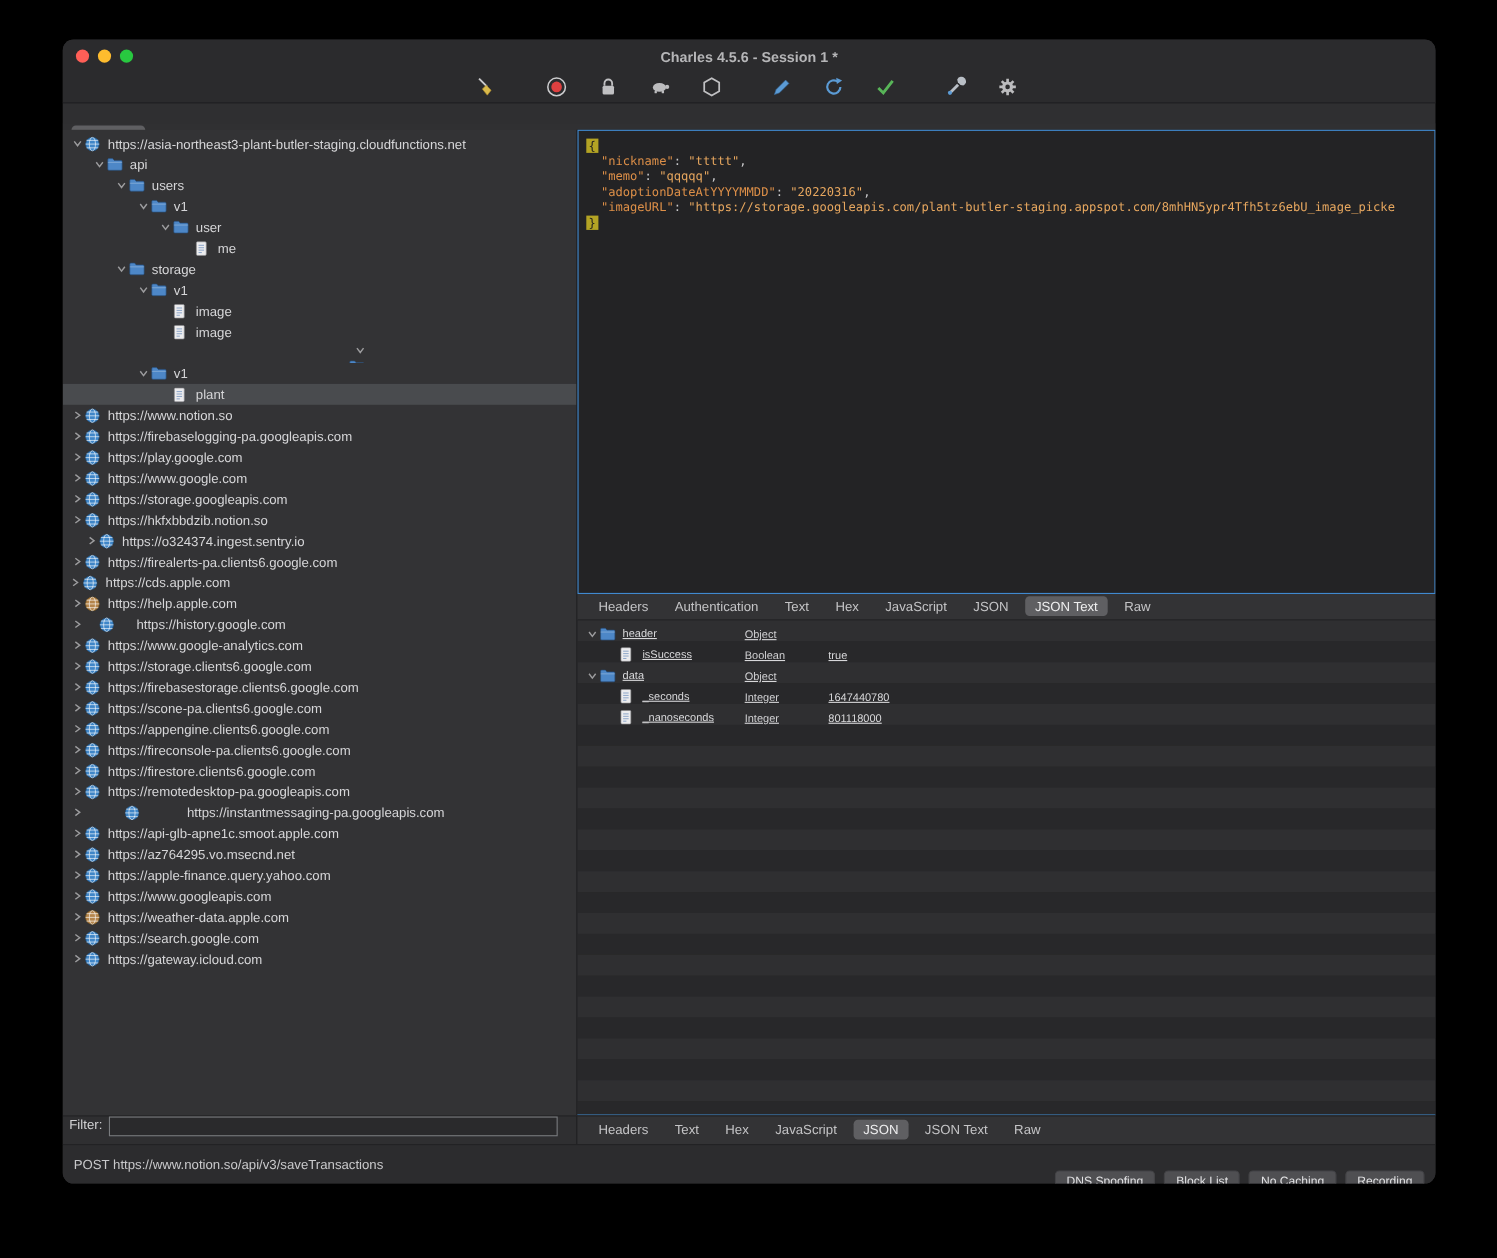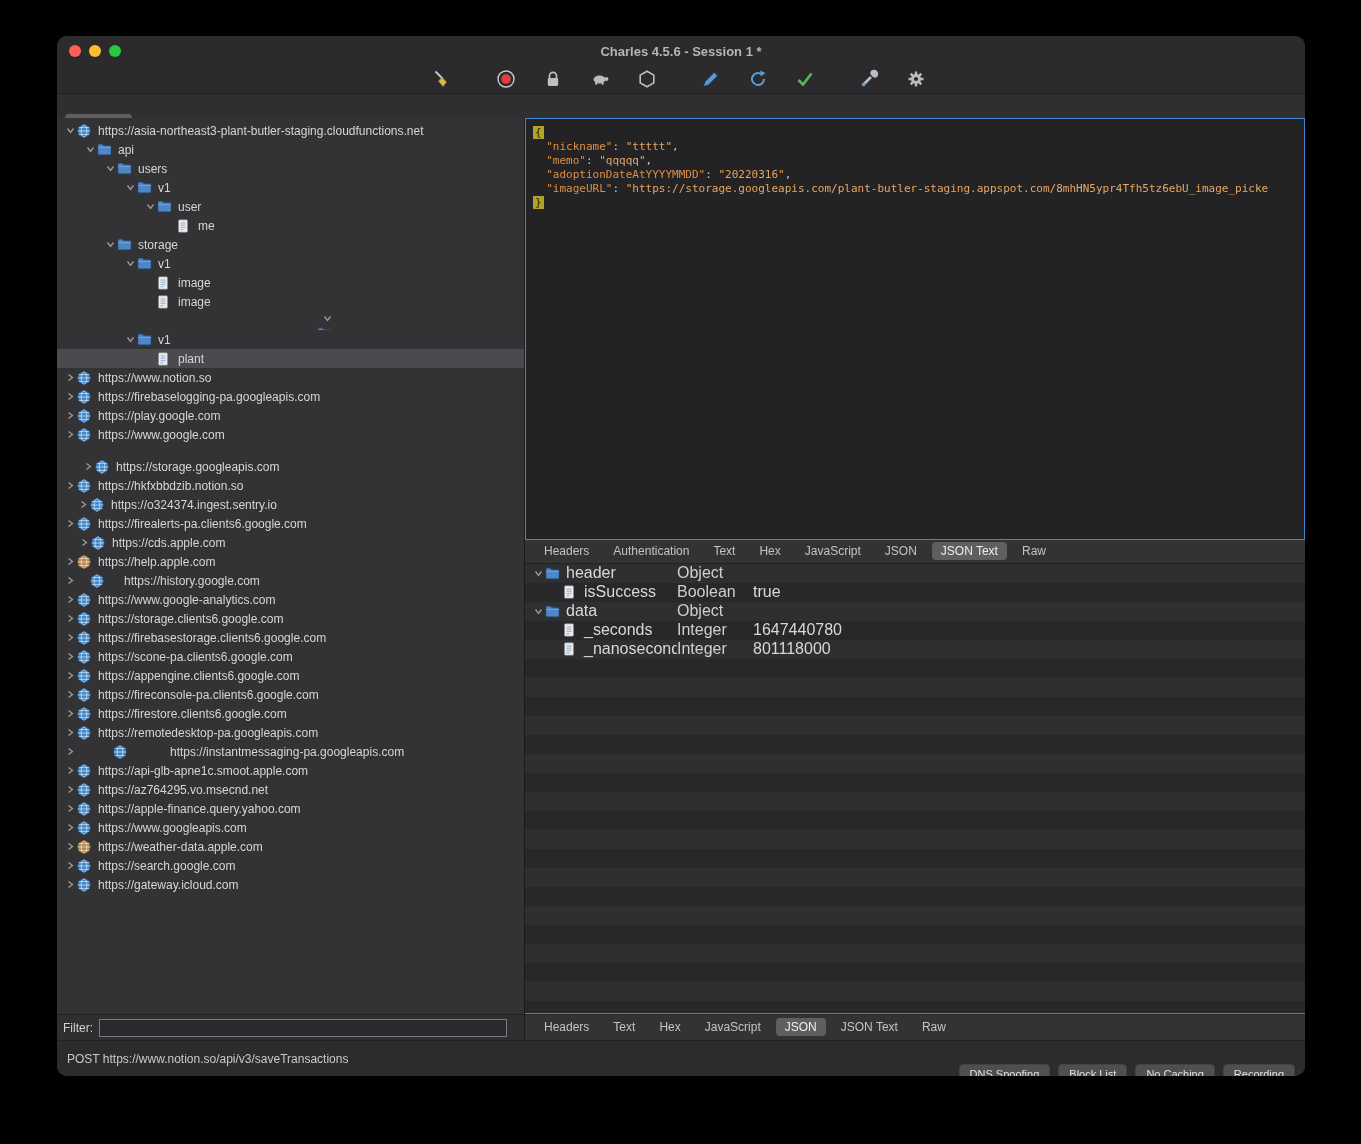--- a/index.html
+++ b/index.html
@@ -50,32 +50,32 @@
   .seg-key { color:#dd8f48; }
   .seg-str { color:#e7a75f; }
   .seg-punct { color:#c9c9cb; }
   .seg-brace { background:#b3a324; color:#1d1d1f; padding:0 2px; }
 
   .resp-tabs { position:absolute; left:0; top:422px; right:0; height:24px; background:#333335;
                border-bottom:1px solid #222224; }
   .resp-tabs .tabgroup { left:10px; }
   .resp-table { position:absolute; left:0; top:446px; right:0; bottom:0; background:#29292b;
                 overflow:hidden; border-bottom:1px solid #4089cf; }
-  .trow { height:19px; display:flex; align-items:flex-start; font-size:16px; color:#d8d8da; }
+  .trow { height:19px; display:flex; align-items:flex-end; font-size:10px; color:#d8d8da;text-decoration:underline; }
   .trow:nth-child(odd) { background:#2f2f31; }
   .trow:nth-child(even) { background:#28282a; }
   .tcell-name { flex:0 0 152px; display:flex; align-items:center; overflow:hidden; white-space:nowrap; }
   .tcell-type { flex:0 0 76px; color:#cfcfd1; }
   .tcell-value { flex:1; overflow:hidden; white-space:nowrap; }
 
   
   .bottomrow { position:absolute; left:0; bottom:36px; right:0; height:26px; }
   .filterbar { position:absolute; left:0; top:0; width:468px; height:26px; background:#2f2f31;
                border-right:1px solid #1b1b1d; border-top:1px solid #232325;
-               display:flex; align-items:center; padding-left:6px; }
+               display:flex; align-items:flex-start; padding-left:6px; }
   .filterbar label { font-size:12px; color:#d2d2d4; margin-right:6px; }
   .filterbar input { width:408px; height:18px; background:#2a2a2c; border:1px solid #7a7c7f;
                      color:#e0e0e2; font-size:12px; padding:0 4px; font-family:"Liberation Sans",sans-serif; }
   .btabs { position:absolute; left:468px; top:0; right:0; height:26px; background:#333335;
            border-top:1px solid #232325; }
   .btabs .tabgroup { left:10px; top:3px; }
 
   
   .statusbar { position:absolute; left:0; bottom:0; right:0; height:36px; background:#2c2c2e;
                border-top:1px solid #222224; }
@@ -422,21 +422,21 @@
           </span>
           <span class="ticon">
             <svg width="14" height="14" viewBox="0 0 14 14">
               <circle cx="7" cy="7" r="6.2" fill="#3f86c8" stroke="#1e4f7d" stroke-width="0.6"></circle>
               <ellipse cx="7" cy="7" rx="2.8" ry="6.2" fill="none" stroke="rgba(255,255,255,0.7)" stroke-width="0.8"></ellipse>
               <path d="M0.8,7 H13.2 M1.7,3.6 H12.3 M1.7,10.4 H12.3" stroke="rgba(255,255,255,0.7)" stroke-width="0.8" fill="none"></path>
             </svg>
           </span>
           <span>https://www.google.com</span>
         </div>
-        <div class="row" style="padding-left: 24px; margin-top: 13px;">
+        <div class="row" style="padding-left: 6px;">
           <span class="chev">
             <svg width="9" height="9" viewBox="0 0 9 9">
               <polyline points="2.5,1.5 6.5,4.5 2.5,7.5" fill="none" stroke="#9c9c9e" stroke-width="1.3"></polyline>
             </svg>
           </span>
           <span class="ticon">
             <svg width="14" height="14" viewBox="0 0 14 14">
               <circle cx="7" cy="7" r="6.2" fill="#3f86c8" stroke="#1e4f7d" stroke-width="0.6"></circle>
               <ellipse cx="7" cy="7" rx="2.8" ry="6.2" fill="none" stroke="rgba(255,255,255,0.7)" stroke-width="0.8"></ellipse>
               <path d="M0.8,7 H13.2 M1.7,3.6 H12.3 M1.7,10.4 H12.3" stroke="rgba(255,255,255,0.7)" stroke-width="0.8" fill="none"></path>
@@ -482,21 +482,21 @@
           </span>
           <span class="ticon">
             <svg width="14" height="14" viewBox="0 0 14 14">
               <circle cx="7" cy="7" r="6.2" fill="#3f86c8" stroke="#1e4f7d" stroke-width="0.6"></circle>
               <ellipse cx="7" cy="7" rx="2.8" ry="6.2" fill="none" stroke="rgba(255,255,255,0.7)" stroke-width="0.8"></ellipse>
               <path d="M0.8,7 H13.2 M1.7,3.6 H12.3 M1.7,10.4 H12.3" stroke="rgba(255,255,255,0.7)" stroke-width="0.8" fill="none"></path>
             </svg>
           </span>
           <span>https://firealerts-pa.clients6.google.com</span>
         </div>
-        <div class="row" style="padding-left: 20px;">
+        <div class="row" style="padding-left: 4px;">
           <span class="chev">
             <svg width="9" height="9" viewBox="0 0 9 9">
               <polyline points="2.5,1.5 6.5,4.5 2.5,7.5" fill="none" stroke="#9c9c9e" stroke-width="1.3"></polyline>
             </svg>
           </span>
           <span class="ticon">
             <svg width="14" height="14" viewBox="0 0 14 14">
               <circle cx="7" cy="7" r="6.2" fill="#3f86c8" stroke="#1e4f7d" stroke-width="0.6"></circle>
               <ellipse cx="7" cy="7" rx="2.8" ry="6.2" fill="none" stroke="rgba(255,255,255,0.7)" stroke-width="0.8"></ellipse>
               <path d="M0.8,7 H13.2 M1.7,3.6 H12.3 M1.7,10.4 H12.3" stroke="rgba(255,255,255,0.7)" stroke-width="0.8" fill="none"></path>

